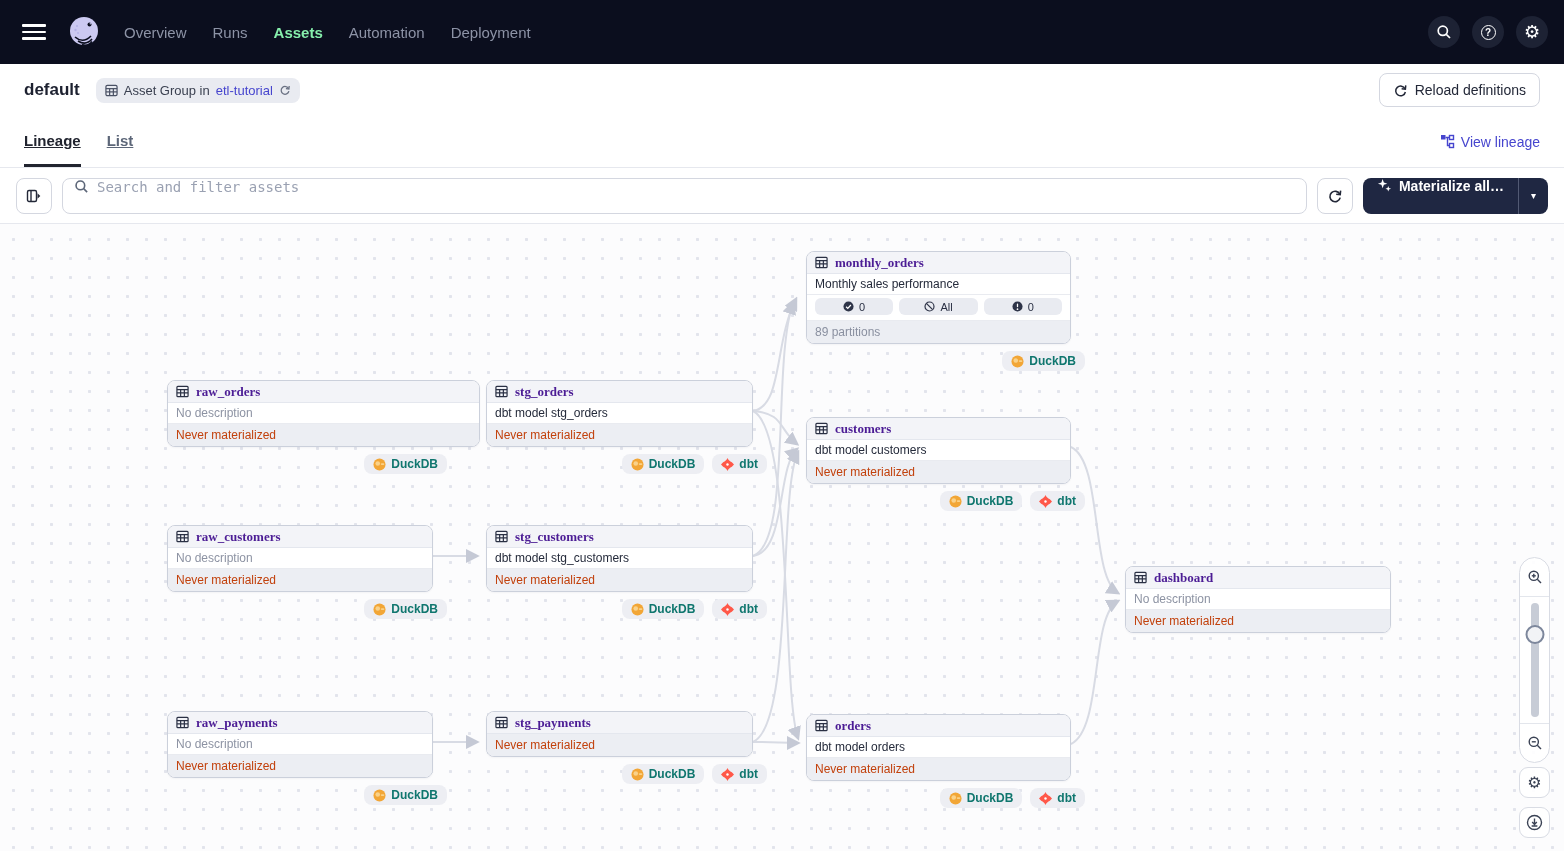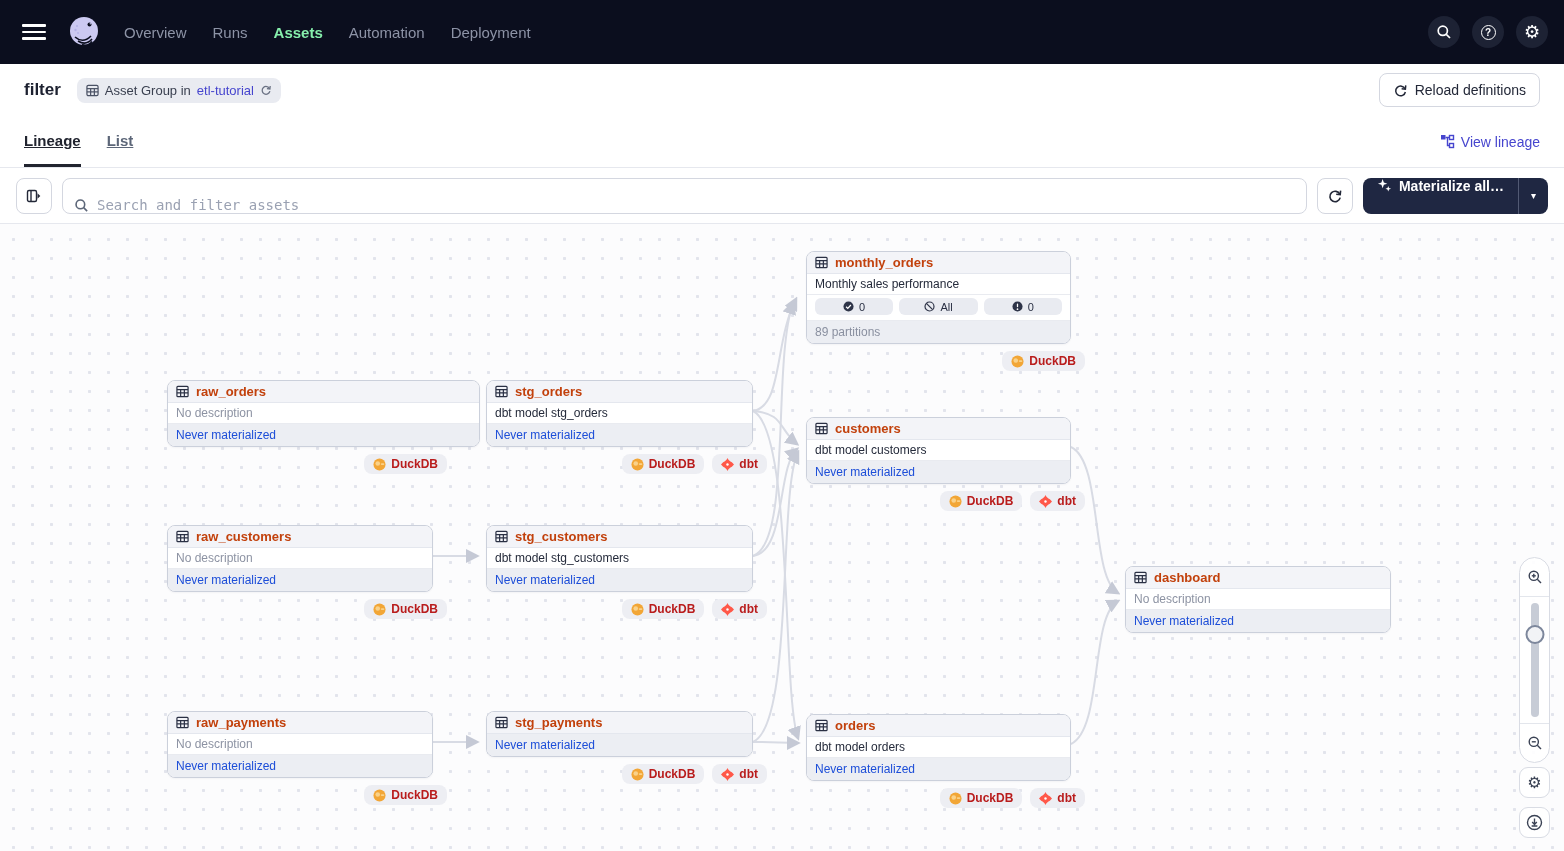--- a/index.html
+++ b/index.html
@@ -30,45 +30,45 @@
   
   .tabsrow { height:52px; display:flex; align-items:stretch; padding:0 24px; border-bottom:1px solid #e6e8ee; background:#fff; }
   .tab { display:flex; align-items:center; font-size:15px; font-weight:700; color:#5c6678; margin-right:26px; border-bottom:3px solid transparent; cursor:pointer;text-decoration:underline; }
   .tab.active { color:#21242f; border-bottom-color:#21242f; }
   .tabsrow-right { margin-left:auto; display:flex; align-items:center; gap:6px; }
   .viewlineage { display:flex; align-items:center; gap:6px; font-size:14px; color:#4645ce; cursor:pointer; text-decoration:none; }
 
   
   .toolbar { height:56px; display:flex; align-items:center; gap:10px; padding:0 16px; border-bottom:1px solid #e6e8ee; background:#fff; }
   .sq-btn { width:36px; height:36px; border:1px solid #d4d7e0; border-radius:8px; background:#fff; display:flex; align-items:center; justify-content:center; cursor:pointer; flex:none; }
-  .searchbox { flex:1; height:36px; border:1px solid #d4d7e0; border-radius:8px; display:flex; align-items:flex-end; gap:8px; padding:0 11px; background:#fff; }
+  .searchbox { flex:1; height:36px; border:1px solid #d4d7e0; border-radius:8px; display:flex; align-items:flex-start; gap:8px; padding:0 11px; background:#fff; }
   .searchbox input { flex:1; border:none; outline:none; font-family:"DejaVu Sans Mono", monospace; font-size:14px; color:#232838; background:transparent; }
   .searchbox input::placeholder { color:#9aa1b2; }
   .split-btn { display:flex; flex:none; }
   .split-main { display:flex; gap:7px; background:#1f2742; color:#fff; font-size:14px; font-weight:700; border:none; border-radius:8px 0 0 8px; height:36px; padding:0 14px; cursor:pointer; font-family:inherit; }
   .split-caret { width:30px; height:36px; background:#1f2742; border:none; border-left:1px solid #525a74; border-radius:0 8px 8px 0; color:#fff; font-size:10px; cursor:pointer; }
 
   
   .canvas { position:relative; height:627px; background:#fcfcfd;
     background-image:radial-gradient(circle, #e2e4ec 1.4px, transparent 1.5px);
     background-size:19px 19px; background-position:4px 6px; overflow:hidden; }
   .edges { position:absolute; left:0; top:0; pointer-events:none; }
 
   .asset { position:absolute; }
   .node-card { border:1px solid #cbd0db; border-radius:8px; background:#fff; overflow:hidden; box-shadow:0 1px 2px rgba(20,24,40,0.04); cursor:pointer; }
   .node-header { display:flex; align-items:center; gap:7px; padding:3px 8px; background:#f3f4f8; border-bottom:1px solid #e4e7ee; height:22px; }
-  .node-title { font-family:Liberation Sans, sans-serif; font-size:13px; font-weight:700; color:#c2410c; white-space:nowrap; }
+  .node-title { font-family:Liberation Serif, serif; font-size:13px; font-weight:700; color:#4c1d95; white-space:nowrap; }
   .node-desc { padding:3px 8px; font-size:12px; color:#242a3a; background:#fff; border-bottom:1px solid #e9ebf0; height:21px; white-space:nowrap; overflow:hidden; }
   .node-desc.muted { color:#8d93a3; }
   .node-checks { display:flex; gap:6px; padding:3px 8px 5px; background:#fff; border-bottom:1px solid #e9ebf0; }
   .check-pill { flex:1; display:flex; align-items:center; justify-content:center; gap:5px; background:#e9ebf1; border-radius:6px; font-size:11px; color:#2a3044; height:17px; cursor:pointer; }
-  .node-footer { padding:4px 8px; font-size:12px; color:#1d4ed8; background:#eceef3; height:22px; }
+  .node-footer { padding:4px 8px; font-size:12px; color:#c2410c; background:#eceef3; height:22px; }
   .node-footer.muted { color:#8a90a0; }
   .badges-row { display:flex; justify-content:flex-end; gap:8px; margin-top:7px; }
-  .kind-badge { display:flex; align-items:center; gap:5px; background:#edeef3; border-radius:8px; padding:3px 9px; font-size:12px; font-weight:700; color:#b91c1c; cursor:pointer; }
+  .kind-badge { display:flex; align-items:center; gap:5px; background:#edeef3; border-radius:8px; padding:3px 9px; font-size:12px; font-weight:700; color:#0f766e; cursor:pointer; }
 
   
   .zoom-stack { position:absolute; right:14px; top:333px; width:31px; border:1px solid #d9dce4; border-radius:16px; background:rgba(255,255,255,0.92); display:flex; flex-direction:column; align-items:center; }
   .zoom-btn { width:29px; height:38px; display:flex; align-items:center; justify-content:center; cursor:pointer; }
   .zoom-divider { width:29px; height:1px; background:#e3e6ec; }
   .slider-area { position:relative; height:126px; width:29px; display:flex; justify-content:center; padding:6px 0; }
   .slider-track { width:8px; height:114px; background:#c7ccd6; border-radius:4px; }
   .slider-handle { position:absolute; top:28px; left:50%; transform:translateX(-50%); width:19px; height:19px; border-radius:50%; background:#f2f3f6; border:2px solid #7d879c; cursor:grab; }
   .ctl-btn { position:absolute; right:14px; width:31px; height:31px; border:1px solid #d9dce4; border-radius:9px; background:rgba(255,255,255,0.92); display:flex; align-items:center; justify-content:center; cursor:pointer; }
   .ctl-gear { top:543px; color:#3a4254; font-size:16px; line-height:1; }
@@ -111,21 +111,21 @@
     <div class="iconbtn-dark">
       <span class="help-circle">?</span>
     </div>
     <div class="iconbtn-dark">
       <span class="gear-glyph">⚙</span>
     </div>
   </div>
 </div>
 
 <div class="pagehead">
-  <span class="pagehead-title">filter</span>
+  <span class="pagehead-title">default</span>
   <span class="group-badge">
     <svg width="13" height="13" viewBox="0 0 14 14" fill="none" stroke="#4a5164" stroke-width="1.3">
         <rect x="1" y="1.5" width="12" height="11" rx="1.5"></rect>
         <line x1="1" y1="5" x2="13" y2="5"></line>
         <line x1="1" y1="8.5" x2="13" y2="8.5"></line>
         <line x1="5" y1="5" x2="5" y2="12.5"></line>
         <line x1="9" y1="5" x2="9" y2="12.5"></line>
       </svg>
     <span>Asset Group in</span>
     <a>etl-tutorial</a>

